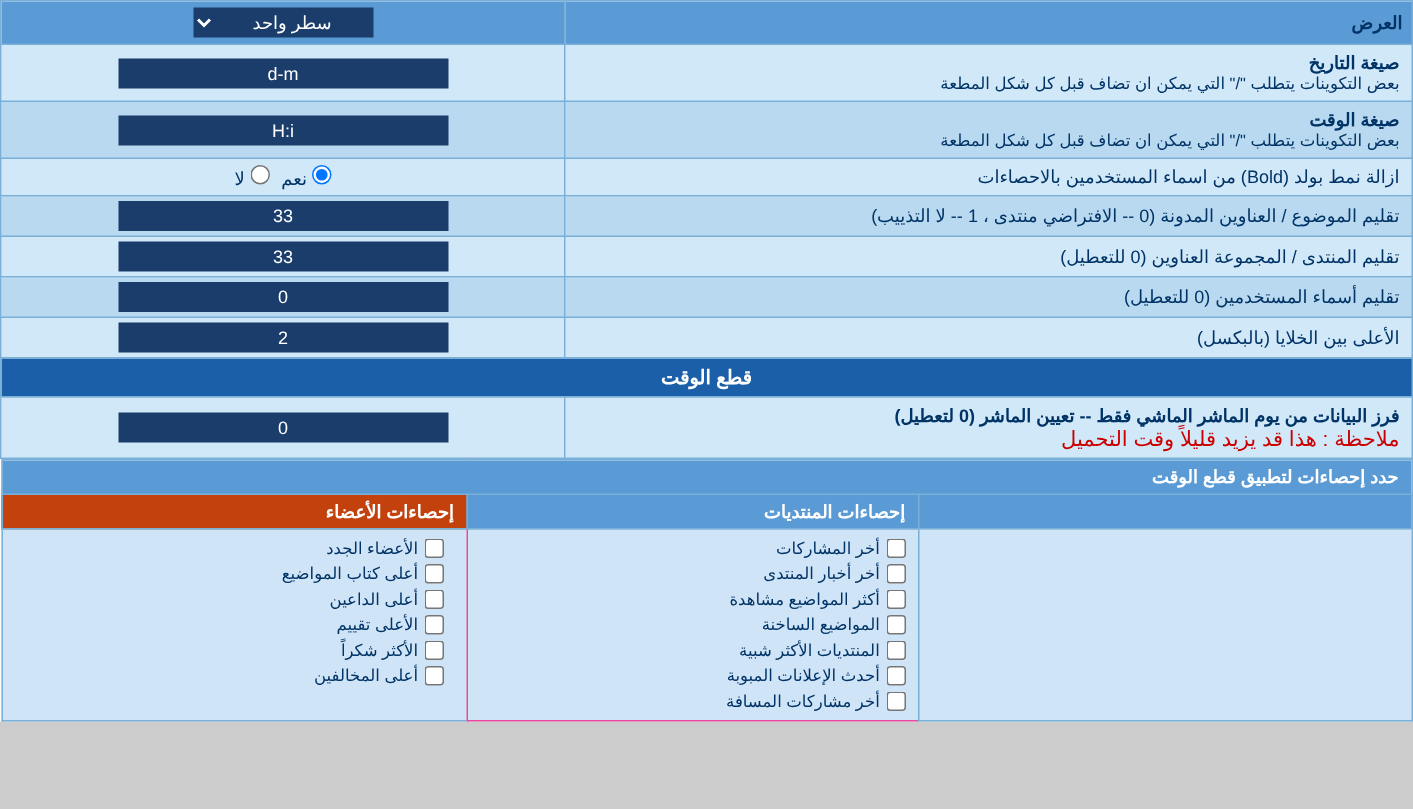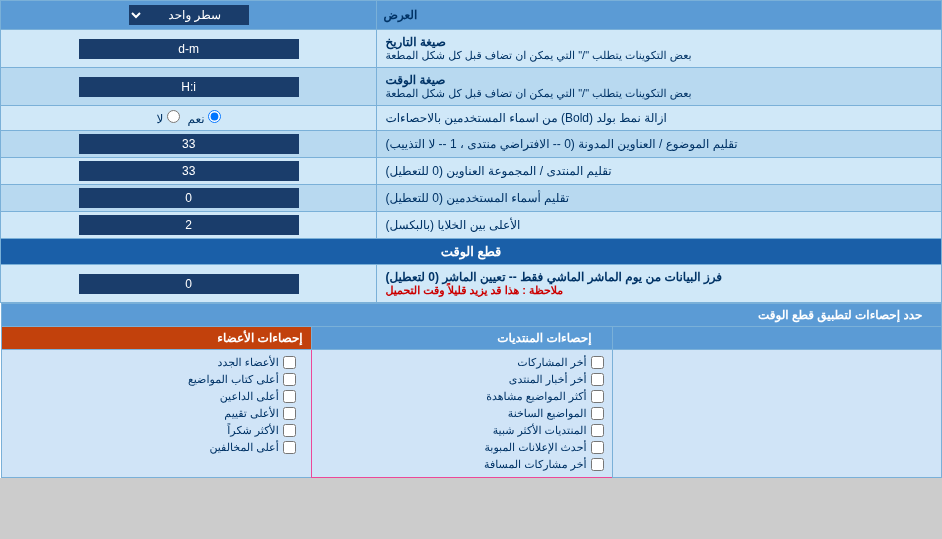--- a/index.html
+++ b/index.html
@@ -21,21 +21,21 @@
     .row-even {
       background: #d0e8f8;
     }
 
     .row-odd {
       background: #b8d9f0;
     }
 
     .label-cell {
       padding: 5px 8px;
-      text-align: left;
+      text-align: right;
       color: #003366;
       vertical-align: middle;
     }
 
     .input-cell {
       padding: 3px 5px;
       text-align: center;
       vertical-align: middle;
       width: 280px;
     }
@@ -85,42 +85,41 @@
       font-weight: bold;
       text-align: center;
       padding: 5px 8px;
       font-size: 13px;
     }
 
     .checkboxes-title {
       background: #5b9bd5;
       color: #fff;
       font-weight: bold;
-      padding: 4px 18px;
+      padding: 4px 8px;
       text-align: right;
     }
 
     .checkbox-item {
       display: flex;
       align-items: center;
       gap: 4px;
       direction: rtl;
       padding: 2px 0;
       color: #003366;
       font-size: 11px;
     }
 
     .checkbox-item input[type="checkbox"] {
       margin: 0;
     }
 
     .note-text {
       color: #cc0000;
-      font-size: 11px;
-      font-weight: bold;
+      font-size: 14px;
     }
 
     .label-small {
       font-size: 11px;
       color: #003366;
     }
 
     .top-row td {
       background: #5b9bd5;
       padding: 4px 6px;
@@ -239,21 +238,21 @@
     <td colspan="2" style="padding:0; border:none;">
       <table style="width:100%; border-collapse:collapse;">
         <tbody>
               <tr>
           <td colspan="3" class="checkboxes-title">
             <span>حدد إحصاءات لتطبيق قطع الوقت</span>
           </td>
         </tr>
         <tr style="background:#5b9bd5;">
           <td style="width:35%; background:#5b9bd5; color:#003366; font-weight:bold; padding:4px 8px; text-align:right; border:1px solid #7ab0d8;"></td>
-          <td style="width:32%; background:#5b9bd5; color:#fff; font-weight:bold; padding:4px 20px; text-align:right; border:1px solid #7ab0d8;">
+          <td style="width:32%; background:#5b9bd5; color:#fff; font-weight:bold; padding:4px 8px; text-align:right; border:1px solid #7ab0d8;">
             <span>إحصاءات المنتديات</span>
           </td>
           <td style="width:33%; background:#c2410c; color:#fff; font-weight:bold; padding:4px 8px; text-align:right; border:1px solid #7ab0d8;">
             <span>إحصاءات الأعضاء</span>
           </td>
         </tr>
         <tr style="background:#d0e4f7; vertical-align:top;">
           <td style="background:#d0e4f7; padding:4px 8px; border:1px solid #7ab0d8; vertical-align:top; color:#003366;">
             
           </td>

